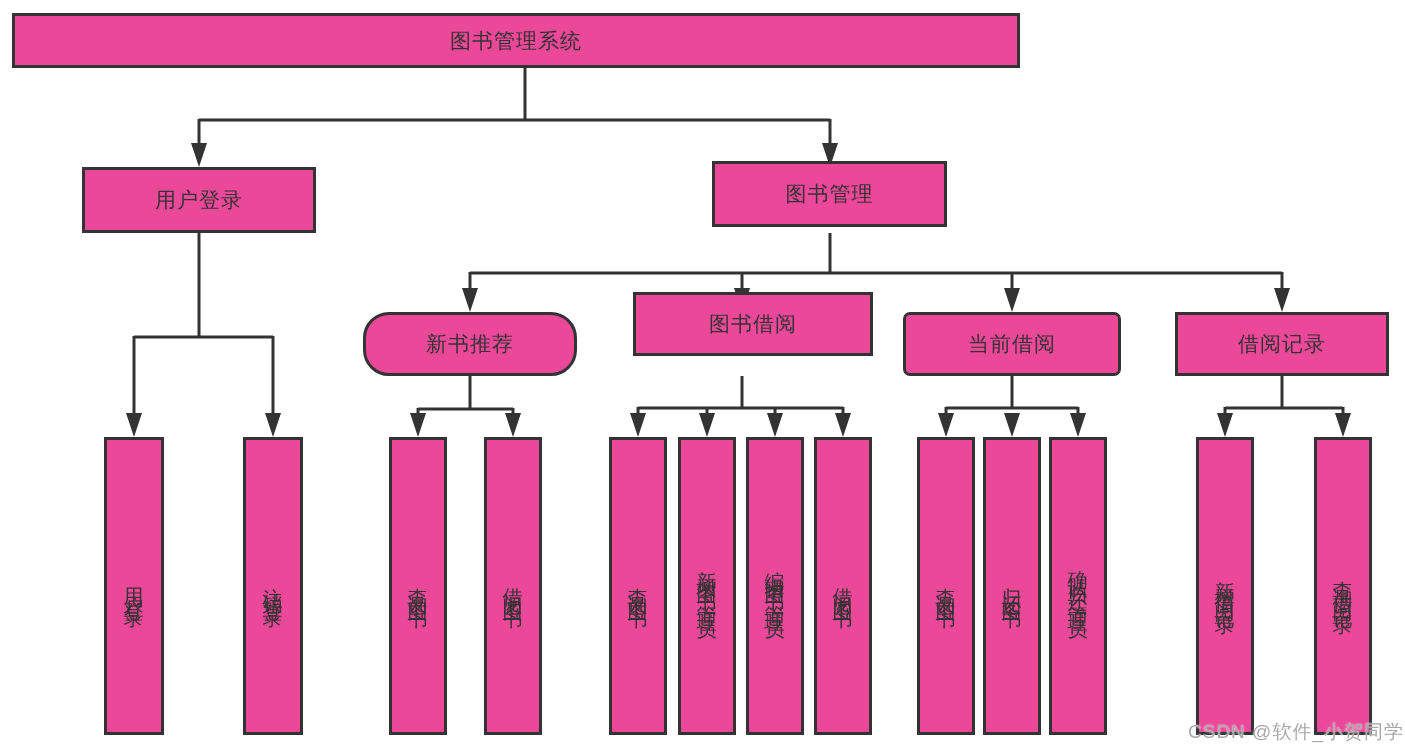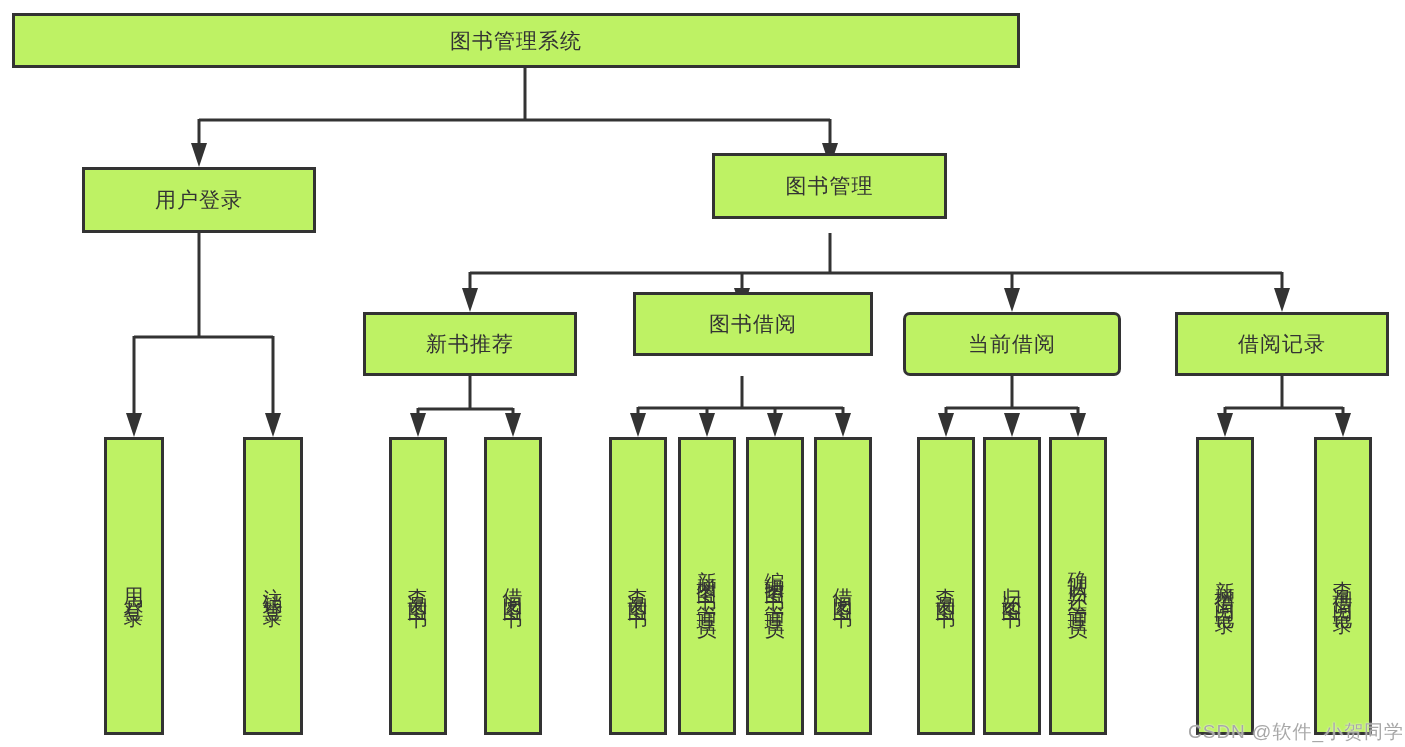--- a/index.html
+++ b/index.html
@@ -6,21 +6,21 @@
   .canvas{
     position:relative;
     width:1405px;height:747px;
     background:#ffffff;
     font-family:"Liberation Sans", sans-serif;
     overflow:hidden;
   }
   .connectors{position:absolute;left:0;top:0;width:1405px;height:747px;}
   .box{
     position:absolute;
-    background:#bef264;
+    background:#ec4899;
     border:3px solid #333333;
     box-sizing:border-box;
     display:flex;align-items:center;justify-content:center;
     color:#333333;
   }
   .hlabel{font-size:21px;letter-spacing:1px;white-space:nowrap;}
   .leaf .vlabel{
     writing-mode:vertical-rl;
     text-orientation:mixed;
     font-size:20px;
@@ -109,25 +109,25 @@
     </g>
   </svg>
 
   <div class="box" style="left:12px;top:13px;width:1008px;height:55px;">
     <span class="hlabel">图书管理系统</span>
   </div>
 
   <div class="box" style="left:82px;top:167px;width:234px;height:66px;">
     <span class="hlabel">用户登录</span>
   </div>
-  <div class="box" style="left:712px;top:153px;width:235px;height:66px;">
+  <div class="box" style="left:712px;top:161px;width:235px;height:66px;">
     <span class="hlabel">图书管理</span>
   </div>
 
-  <div class="box" style="left:363px;top:312px;width:214px;height:64px;">
+  <div class="box" style="left:363px;top:312px;width:214px;height:64px;border-radius:26px;">
     <span class="hlabel">新书推荐</span>
   </div>
   <div class="box" style="left:633px;top:292px;width:240px;height:64px;">
     <span class="hlabel">图书借阅</span>
   </div>
   <div class="box" style="left:903px;top:312px;width:218px;height:64px;border-radius:7px;">
     <span class="hlabel">当前借阅</span>
   </div>
   <div class="box" style="left:1175px;top:312px;width:214px;height:64px;font-family:Liberation Serif, serif;">
     <span class="hlabel">借阅记录</span>

